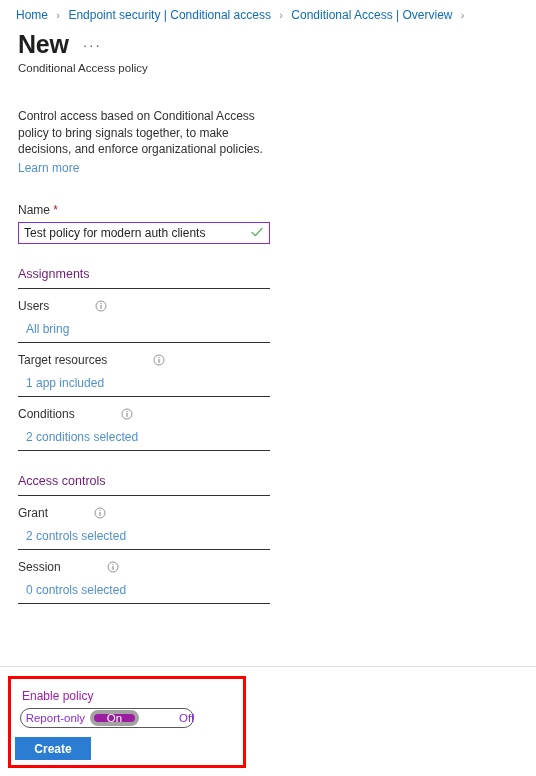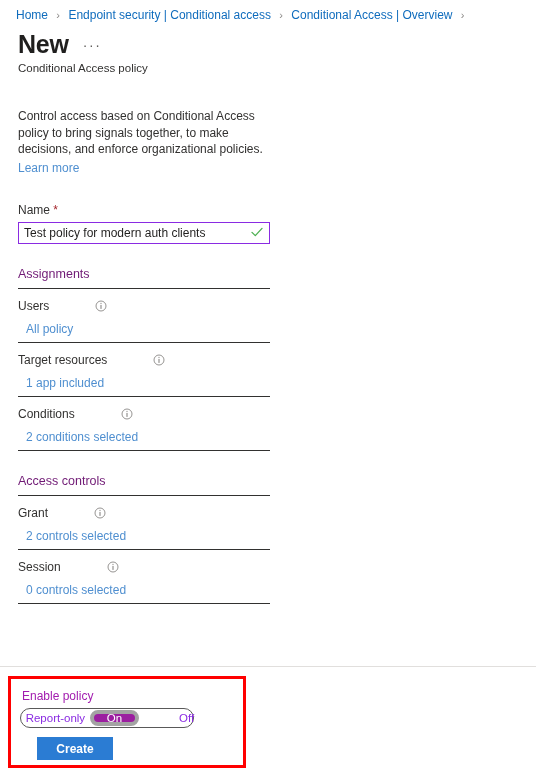--- a/index.html
+++ b/index.html
@@ -222,21 +222,21 @@
     border-radius: 9px;
     color: #ffffff;
     display: flex;
     align-items: center;
     justify-content: center;
     font-size: 11.5px;
   }
 
   
   .create-btn {
-    margin: 9px 0 0 26px;
+    margin: 9px 0 0 4px;
     width: 76px;
     height: 23px;
     background: #2b7cd3;
     color: #ffffff;
     border: 0;
     font-family: "Liberation Sans", sans-serif;
     font-size: 12px;
     font-weight: 600;
     cursor: pointer;
     display: flex;
@@ -288,21 +288,21 @@
   <div class="row-label">
     <span>Users</span>
     <span class="info-icon">
       <svg width="12" height="12" viewBox="0 0 12 12" aria-hidden="true">
         <circle cx="6" cy="6" r="5" fill="none" stroke="#8a8886" stroke-width="0.9"></circle>
         <circle cx="6" cy="3.3" r="0.65" fill="#8a8886"></circle>
         <rect x="5.45" y="4.9" width="1.1" height="4" fill="#8a8886"></rect>
       </svg>
     </span>
   </div>
-  <div class="row-value">All policy</div>
+  <div class="row-value">All bring</div>
   <hr class="hr">
 
   <div class="row-label">
     <span>Target resources</span>
     <span class="info-icon">
       <svg width="12" height="12" viewBox="0 0 12 12" aria-hidden="true">
         <circle cx="6" cy="6" r="5" fill="none" stroke="#8a8886" stroke-width="0.9"></circle>
         <circle cx="6" cy="3.3" r="0.65" fill="#8a8886"></circle>
         <rect x="5.45" y="4.9" width="1.1" height="4" fill="#8a8886"></rect>
       </svg>

